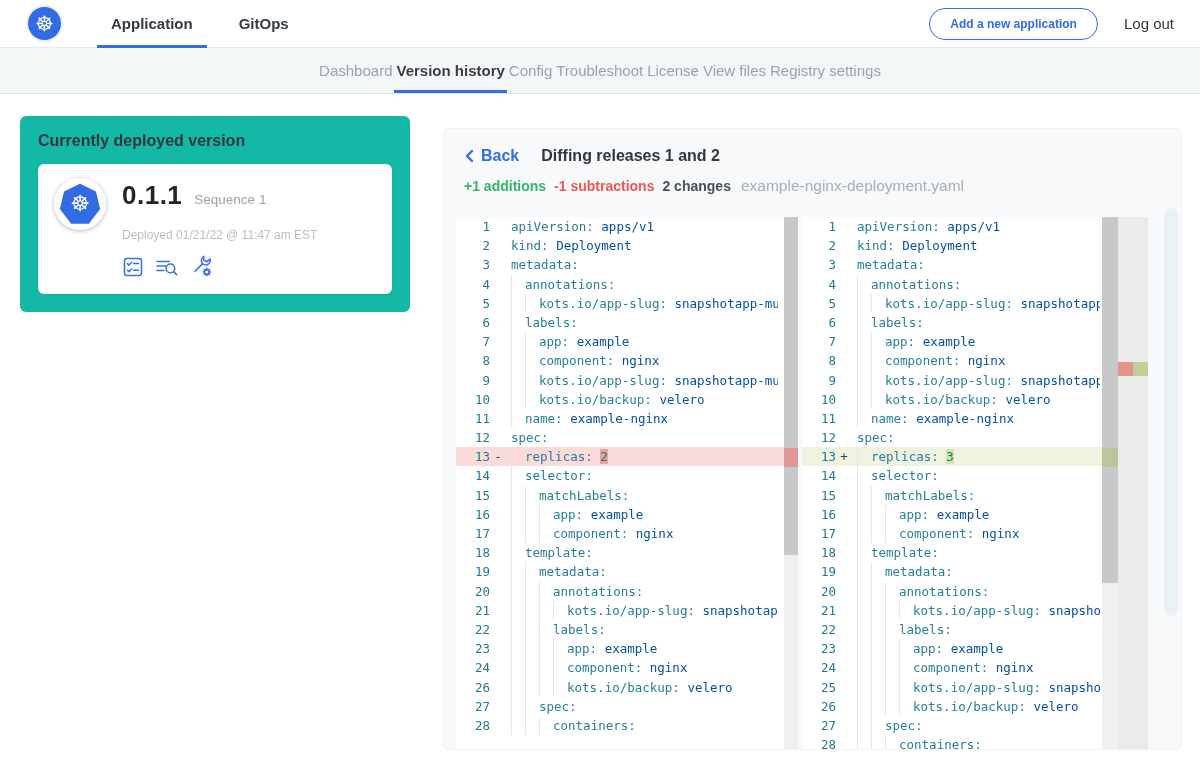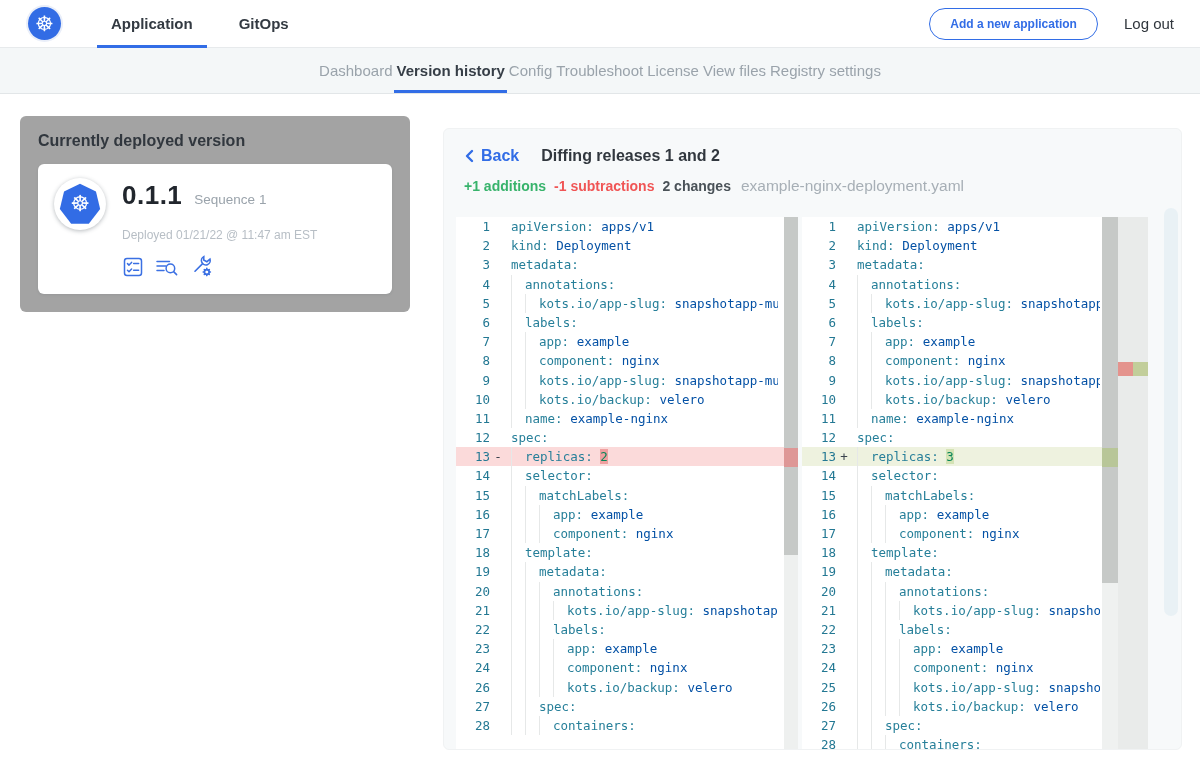--- a/index.html
+++ b/index.html
@@ -29,21 +29,21 @@
     background:#f4f7f8; border-bottom:1px solid #e2e6e8; display:flex;
     justify-content:center; align-items:stretch; }
   .subnav-item { font-size:15px; color:#9aa3ab; display:flex; align-items:center;
     cursor:pointer; position:relative; padding:0 2px; }
   .subnav-item.active { color:#363e47; font-weight:700; }
   .subnav-item.active::after { content:""; position:absolute; left:0; right:0; bottom:0;
     height:3px; background:#326de6; }
 
   
   .deployed-card { position:absolute; left:20px; top:116px; width:390px;
-    background:#a3a3a3; border-radius:6px; padding:16px 18px 18px; }
+    background:#14b8a6; border-radius:6px; padding:16px 18px 18px; }
   .deployed-title { font-size:16px; font-weight:700; color:#31373e; }
   .deployed-inner { margin-top:14px; background:#fff; border-radius:6px;
     box-shadow:0 1px 3px rgba(50,60,70,.10); padding:14px 16px 16px; display:flex; }
   .k8s-badge { width:52px; height:52px; border-radius:50%; background:#fff; flex:none;
     box-shadow:0 1px 4px rgba(50,60,70,.35); display:flex; align-items:center;
     justify-content:center; position:relative; }
   .k8s-badge .wheel { position:absolute; color:#fff; font-size:22px; line-height:1; }
   .deployed-col { margin-left:16px; padding-top:2px; }
   .version-line { display:flex; align-items:baseline; }
   .version-num { font-size:26px; font-weight:800; color:#21262d; letter-spacing:.5px; }

